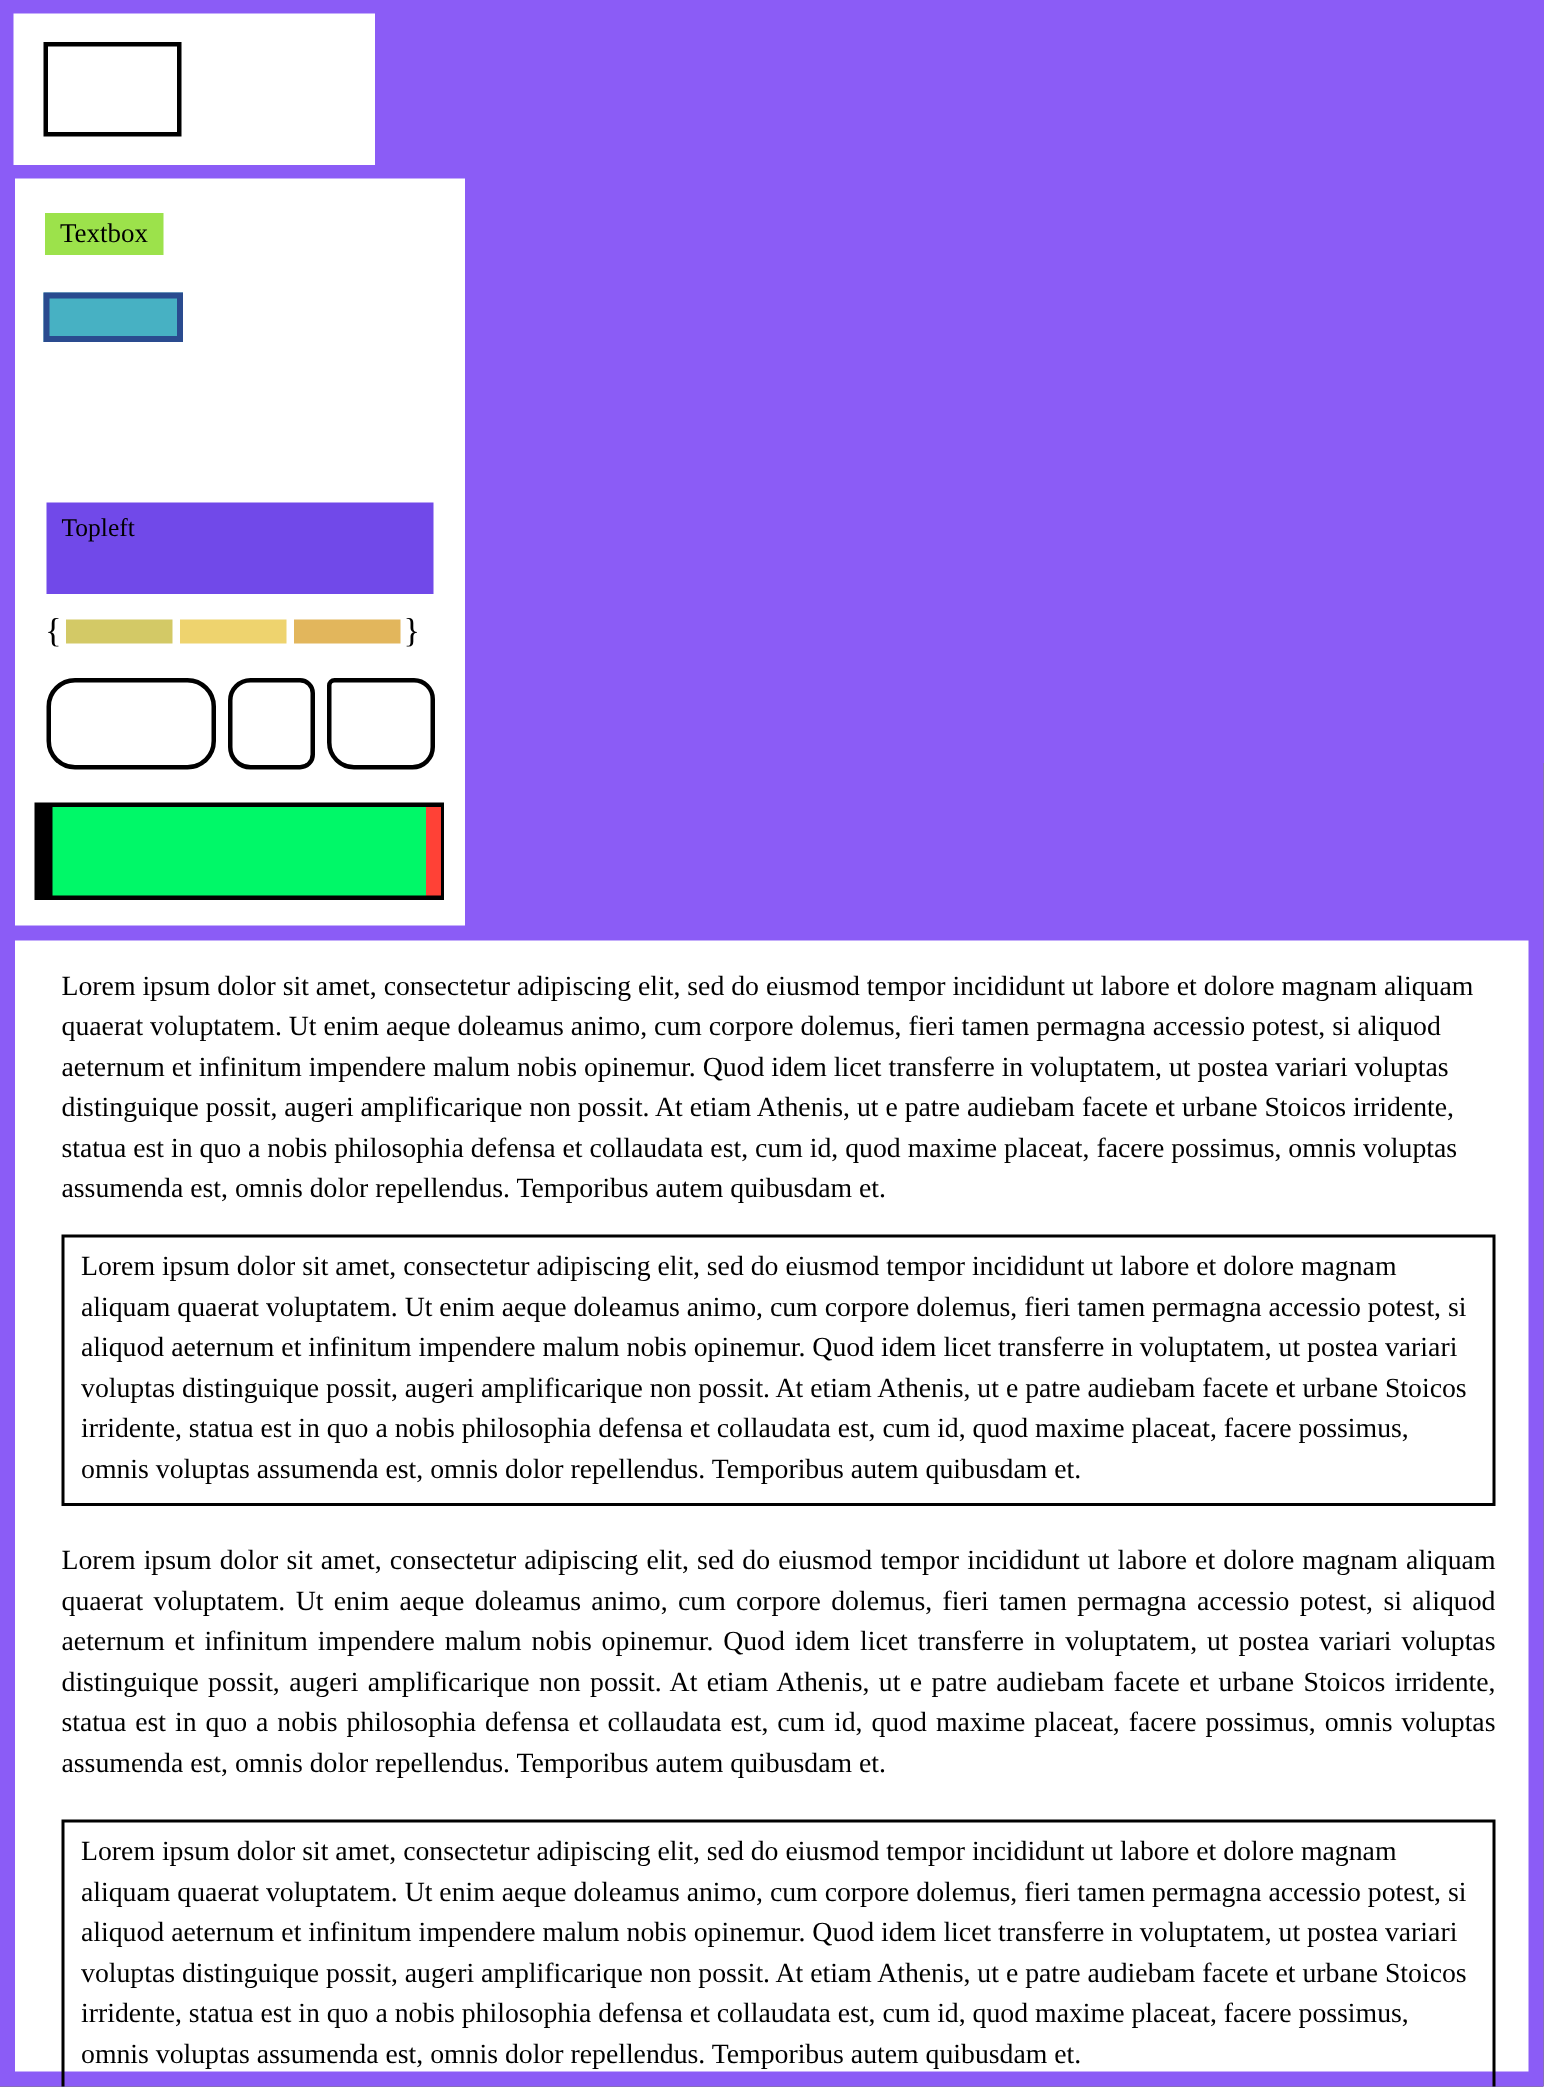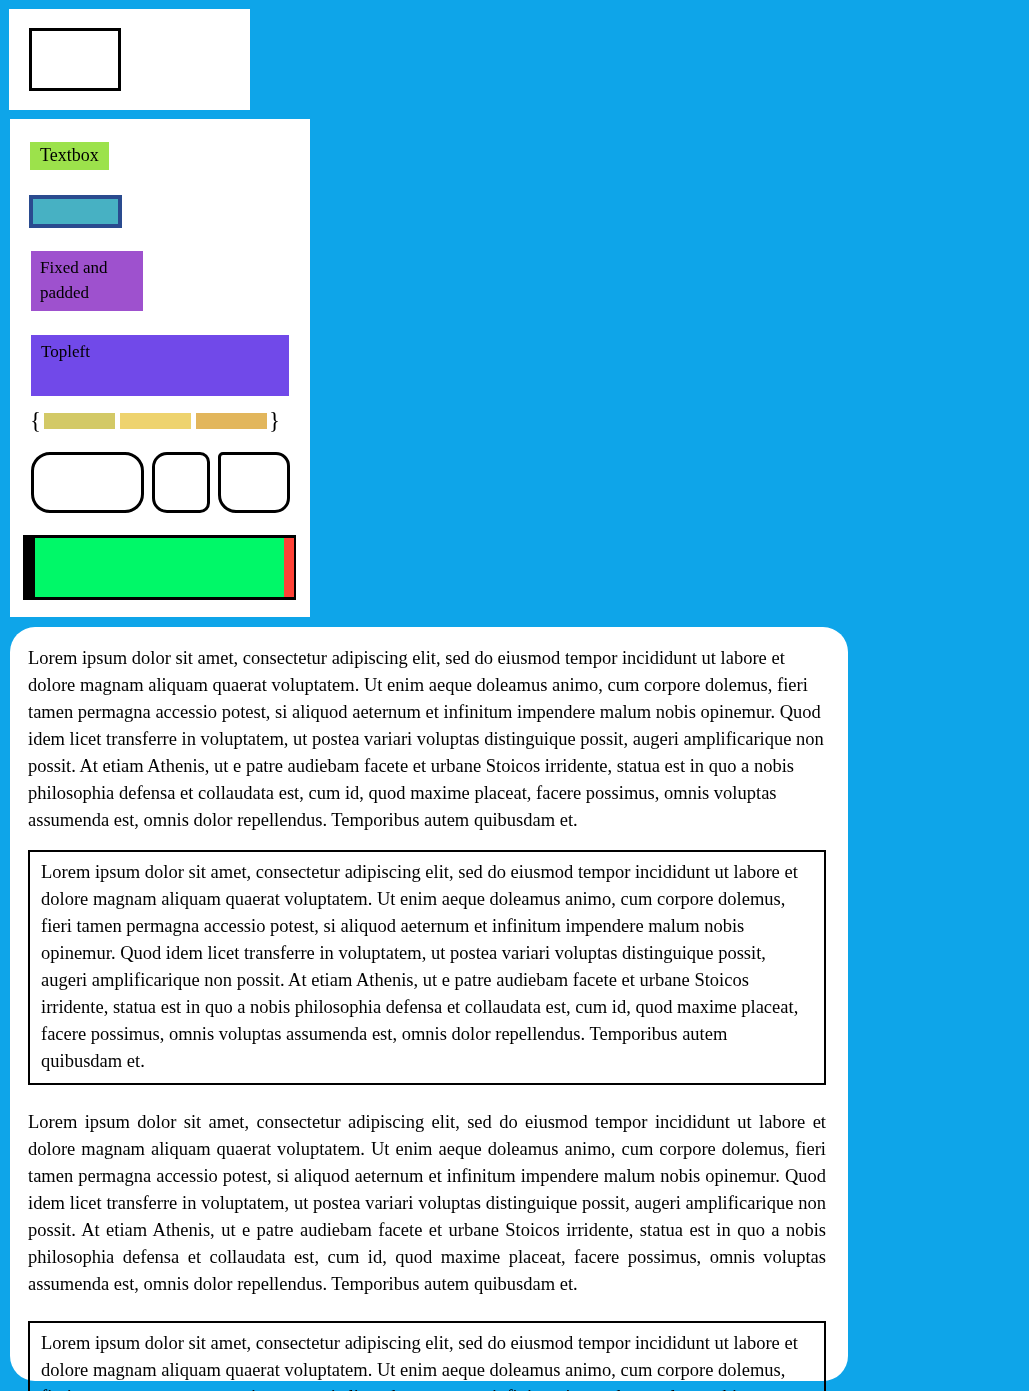--- a/index.html
+++ b/index.html
@@ -1,21 +1,21 @@
 <!DOCTYPE html>
 <html><head>
 <meta charset="utf-8">
 <style>
   html, body { margin: 0; padding: 0; }
   body { background: #000; }
   #stage {
     position: relative;
     width: 1029px;
     height: 1391px;
-    background: #0ea5e9;
+    background: #8b5cf6;
     font-family: "Liberation Serif", serif;
     overflow: hidden;
   }
   .panel { position: absolute; background: #fff; }
 
   
   #top-panel { left: 9px; top: 9px; width: 241px; height: 101px; }
   #top-panel .bordered-box {
     position: absolute; left: 20px; top: 19px;
     width: 86px; height: 57px;
@@ -67,24 +67,24 @@
     width: 273px; height: 65px;
     box-sizing: border-box;
     padding: 3px 2px 3px 12px;
     display: flex;
   }
   .meter .meter-value { flex: 1 1 auto; }
   .meter .meter-overflow { flex: 0 0 10px; }
 
   
   #document-panel {
-    left: 10px; top: 627px; width: 838px; height: 754px;
+    left: 10px; top: 627px; width: 1009px; height: 754px;
     box-sizing: border-box;
-    padding: 18px 22px 0 18px;
-    font-size: 18.5px; line-height: 27px; color: #000; border-radius: 25px;
+    padding: 18px 22px 0 31px;
+    font-size: 18.5px; line-height: 27px; color: #000;
   }
   #document-panel p { margin: 0; }
   .para-1 { margin-bottom: 16px !important; }
   .para-frame {
     border: 2px solid #000;
     padding: 7px 11px 8px 11px;
     margin-bottom: 24px;
   }
   .para-3 { text-align: justify; margin-bottom: 23px !important; }
   .para-frame.last { margin-bottom: 0; }
@@ -97,21 +97,20 @@
   <div id="top-panel" class="panel">
     <div class="bordered-box"></div>
   </div>
 
   <div id="widgets-panel" class="panel">
 
     <span class="textbox-label" style="background-color: rgb(156, 226, 75);">Textbox</span>
 
     <div class="input-box" style="background-color: rgb(71, 177, 195);"></div>
 
-    <div class="fixed-padded-box" style="background-color: rgb(158, 81, 206);">Fixed and padded</div>
 
     <div class="topleft-box" style="background-color: rgb(113, 73, 233);">Topleft</div>
 
     <div class="inline-row">
       <span class="brace">{</span>
       <span class="block" style="background-color: rgb(211, 201, 102);"></span>
       <span class="block" style="background-color: rgb(238, 211, 110);"></span>
       <span class="block" style="background-color: rgb(226, 182, 92);"></span>
       <span class="brace">}</span>
     </div>

